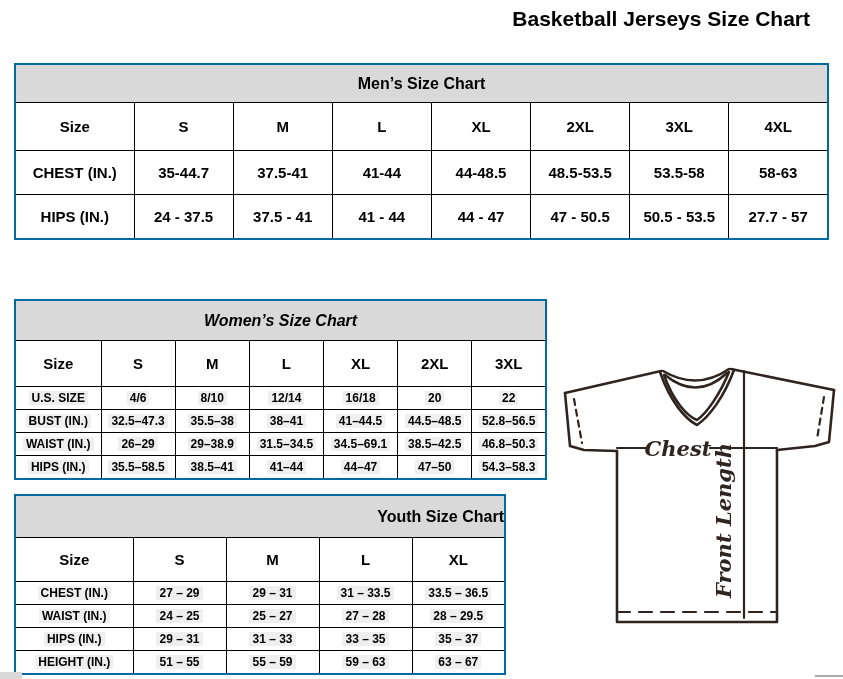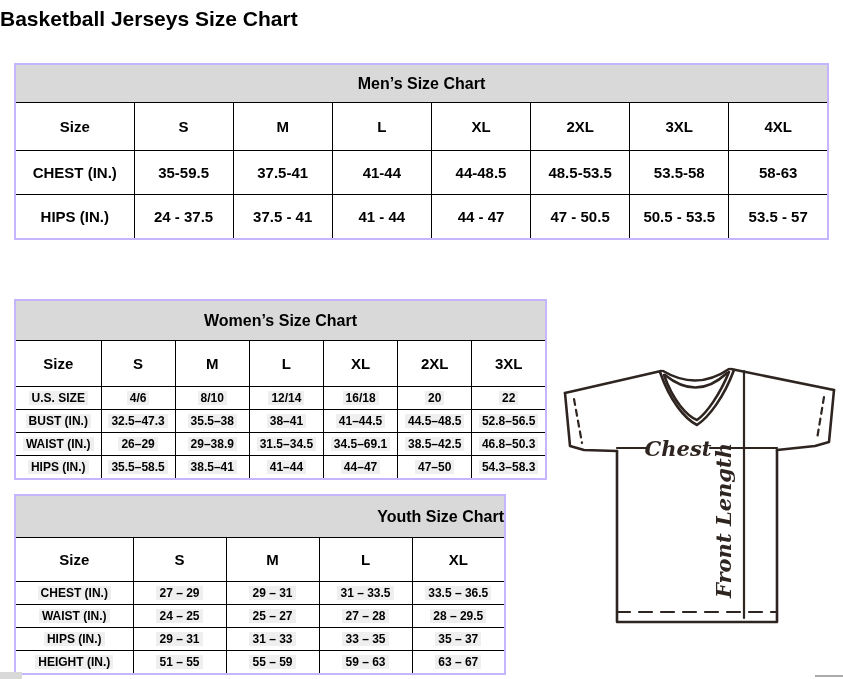--- a/index.html
+++ b/index.html
@@ -6,29 +6,29 @@
   body {
     width:843px; height:679px;
     background:#ffffff;
     position:relative;
     font-family:"Liberation Sans", sans-serif;
     color:#000;
     overflow:hidden;
   }
   .title {
     position:absolute; top:7px; left:0; width:810px;
-    margin:0; text-align:left;
+    margin:0; text-align:right;
     font-size:21px; font-weight:bold; color:#000;
   }
   table {
     position:absolute;
     border-collapse:collapse;
     table-layout:fixed;
     background:#fff;
-    border:2px solid #c4b5fd;
+    border:2px solid #0369a1;
   }
   td, th {
     border:1px solid #000;
     text-align:center;
     vertical-align:middle;
     font-weight:bold;
     color:#000;
     padding:0;
     overflow:hidden;
     white-space:nowrap;
@@ -38,21 +38,21 @@
   
   .tbl-men { left:14px; top:63px; width:815px; }
   .tbl-men .c-first { width:119px; }
   .tbl-men tr.cap td { height:37px; }
   .tbl-men tr.hdr th { height:47px; font-size:15px; }
   .tbl-men tr.row td { height:43px; font-size:15px; }
 
   
   .tbl-women { left:14px; top:299px; width:533px; }
   .tbl-women .c-first { width:86px; }
-  .tbl-women tr.cap td { height:39px; }
+  .tbl-women tr.cap td { height:39px;font-style:italic; }
   .tbl-women tr.hdr th { height:45px; font-size:15px; }
   .tbl-women tr.row td { height:22px; font-size:12px; }
 
   
   .tbl-youth { left:14px; top:494px; width:492px; }
   .tbl-youth .c-first { width:118px; }
   .tbl-youth tr.cap td { height:41px;text-align:right; }
   .tbl-youth tr.hdr th { height:43px; font-size:15px; }
   .tbl-youth tr.row td { height:22px; font-size:12px; }
 
@@ -97,37 +97,37 @@
         <th>S</th>
         <th>M</th>
         <th>L</th>
         <th>XL</th>
         <th>2XL</th>
         <th>3XL</th>
         <th>4XL</th>
       </tr>
       <tr class="row">
         <td>CHEST (IN.)</td>
-        <td>35-59.5</td>
+        <td>35-44.7</td>
         <td>37.5-41</td>
         <td>41-44</td>
         <td>44-48.5</td>
         <td>48.5-53.5</td>
         <td>53.5-58</td>
         <td>58-63</td>
       </tr>
       <tr class="row">
         <td>HIPS (IN.)</td>
         <td>24 - 37.5</td>
         <td>37.5 - 41</td>
         <td>41 - 44</td>
         <td>44 - 47</td>
         <td>47 - 50.5</td>
         <td>50.5 - 53.5</td>
-        <td>53.5 - 57</td>
+        <td>27.7 - 57</td>
       </tr>
     </tbody>
   </table>
 
 <table class="tbl-women hl-cells">
   <colgroup>
       <col class="c-first">
       <col span="6">
     </colgroup>
 <tbody>

